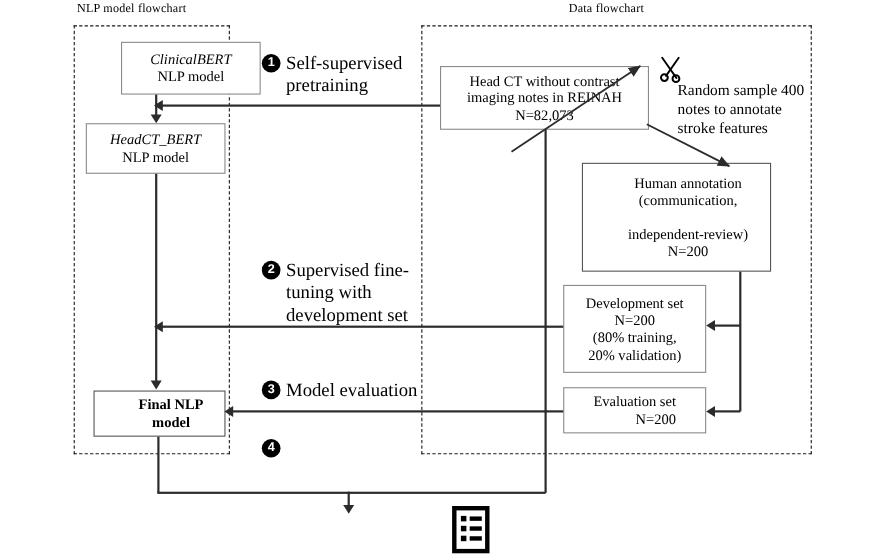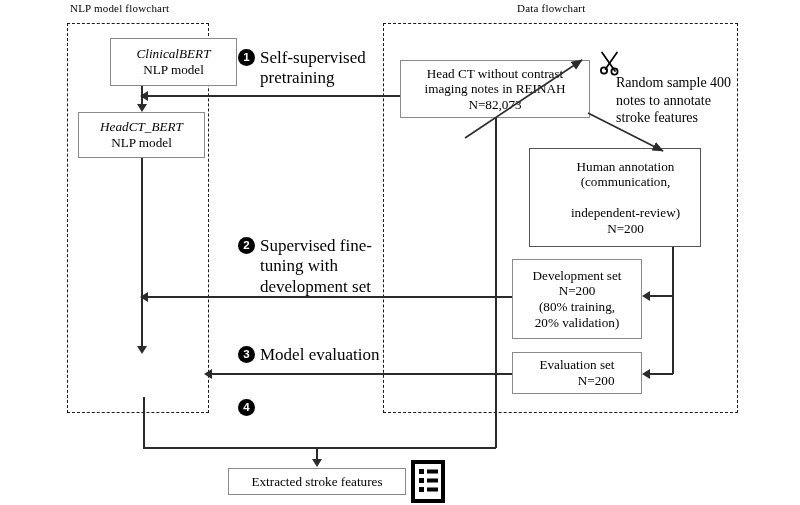--- a/index.html
+++ b/index.html
@@ -55,20 +55,26 @@
     </span>
   </div>
 
   <div class="box" style="left:78px;top:112px;width:127px;height:46px;">
     <span>
       <i>HeadCT_BERT</i><br>
       <span>NLP model</span>
     </span>
   </div>
 
+  <div class="box dk" style="left:85px;top:355px;width:120px;height:42px;">
+    <span>
+      <b>Final NLP</b><br>
+      <b>model</b>
+    </span>
+  </div>
 
   <div class="ln lnv" style="left:141px;top:86px;height:20px;"></div>
   <div class="arr arr-d" style="left:137px;top:104px;"></div>
 
   <div class="ln lnv" style="left:141px;top:158px;height:189px;"></div>
   <div class="arr arr-d" style="left:137px;top:346px;"></div>
 
   <div class="box" style="left:400px;top:60px;width:190px;height:58px;">
     <span>
       <span>Head CT without contrast</span><br>
@@ -96,23 +102,20 @@
     </span>
   </div>
 
   <div class="box" style="left:512px;top:352px;width:130px;height:42px;text-align:right;">
     <span>
       <span>Evaluation set</span><br>
       <span>N=200</span>
     </span>
   </div>
 
-  <div class="box" style="left:228px;top:468px;width:178px;height:27px;">
-    <span>Extracted stroke features</span>
-  </div>
 
   <div class="ln lnh" style="left:146px;top:95px;width:254px;"></div>
   <div class="arr arr-l" style="left:140px;top:91px;"></div>
 
   <div class="step" style="left:238px;top:48px;width:150px;">
     <span class="bullet">1</span>
     <span class="steptxt">Self-supervised
 pretraining</span>
   </div>
 

